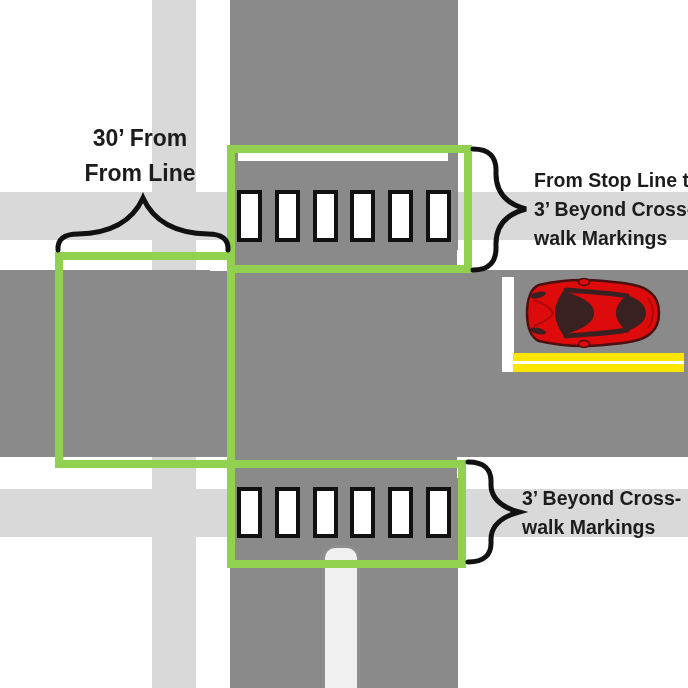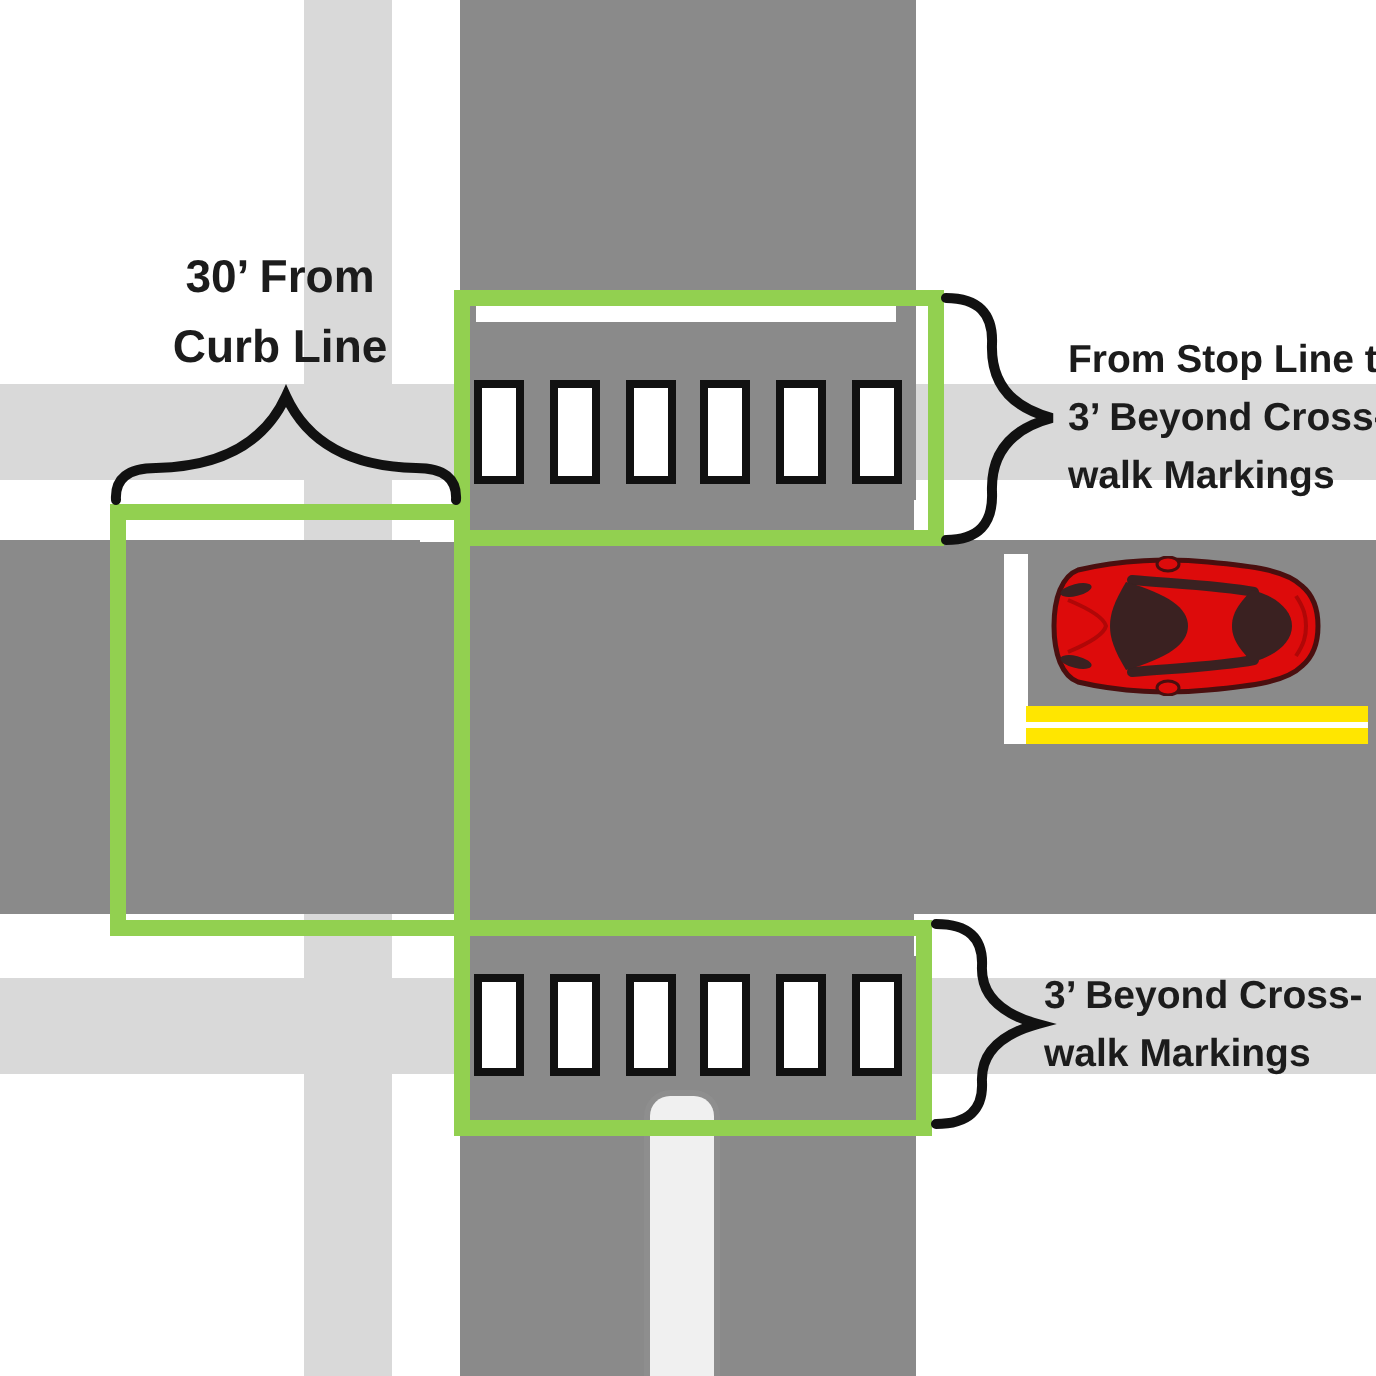--- a/index.html
+++ b/index.html
@@ -118,21 +118,21 @@
     <ellipse cx="14" cy="17" rx="8" ry="3" fill="var(--car-glass)" transform="rotate(-14 14 17)"></ellipse>
     <ellipse cx="14" cy="53" rx="8" ry="3" fill="var(--car-glass)" transform="rotate(14 14 53)"></ellipse>
     <path d="M 42 12 C 66 14 88 15 103 18" fill="none" stroke="var(--car-glass)" stroke-width="5" stroke-linecap="round"></path>
     <path d="M 42 58 C 66 56 88 55 103 52" fill="none" stroke="var(--car-glass)" stroke-width="5" stroke-linecap="round"></path>
     <path d="M 39 13 C 60 19 70 26 70 35 C 70 44 60 51 39 57 C 33 47 31 41 31 35 C 31 29 33 23 39 13 Z" fill="var(--car-glass)"></path>
     <path d="M 102 17 C 94 25 92 30 92 35 C 92 40 94 45 102 53 C 114 50 122 43 122 35 C 122 27 114 20 102 17 Z" fill="var(--car-glass)"></path>
   </svg>
 
   <div class="abs label label-curb">
     <div>30’ From</div>
-    <div>Curb Line</div>
+    <div>From Line</div>
   </div>
   <div class="abs label label-stop-zone">
     <div>From Stop Line to</div>
     <div>3’ Beyond Cross-</div>
     <div>walk Markings</div>
   </div>
   <div class="abs label label-beyond-zone">
     <div>3’ Beyond Cross-</div>
     <div>walk Markings</div>
   </div>

